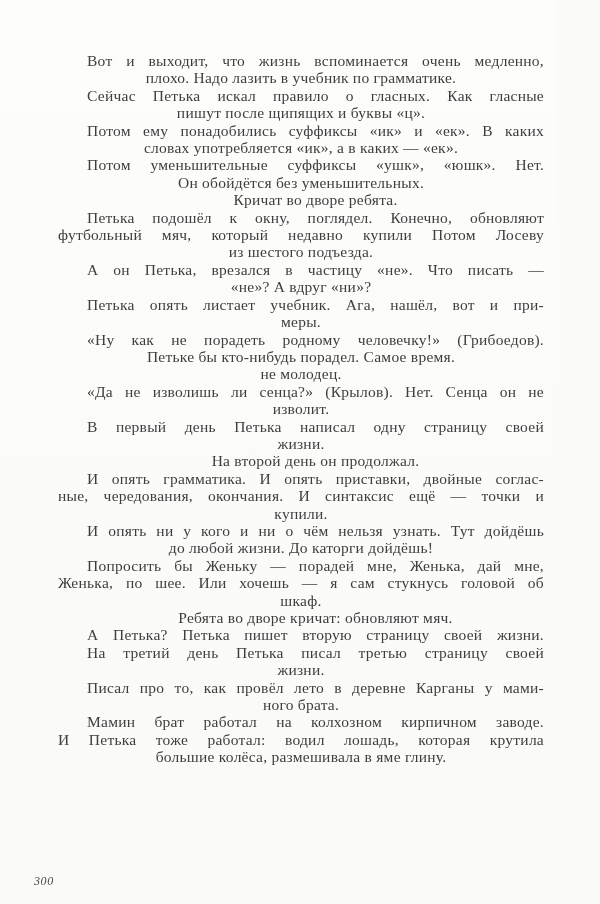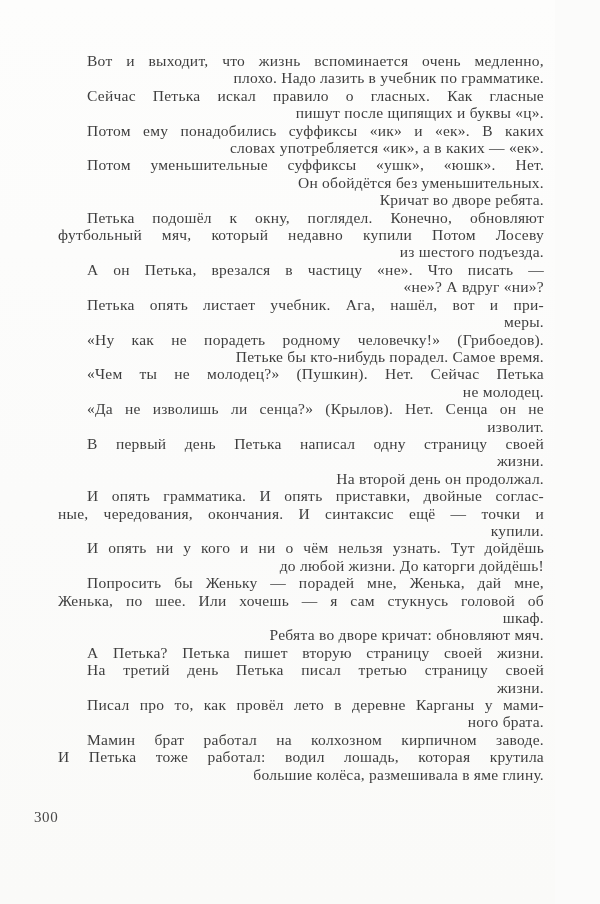--- a/index.html
+++ b/index.html
@@ -22,37 +22,38 @@
     top: 52px;
     width: 486px;
     font-size: 15.5px;
     line-height: 17.4px;
     letter-spacing: 0.25px;
     text-rendering: optimizeLegibility;
   }
   .para { margin: 0; }
   .para.gap { }
   .line {
-    text-align: right;
+    text-align: center;
     white-space: normal;
     hyphens: none;
   }
   .line.first { padding-left: 29px; }
   .line.just {
     text-align: justify;
     text-align-last: justify;
     -moz-text-align-last: justify;
   }
   .page-number {
     position: absolute;
     left: 34px;
-    top: 809px;
-    font-size: 15px;
+    top: 874px;
+    font-size: 12px;
     letter-spacing: 0.6px;
     color: #474747;
+    font-style: italic;
   }
 </style>
 </head>
 <body>
 
 <div class="page">
   <div class="text-block">
       <div class="para">
         <div class="line first just">Вот и выходит, что жизнь вспоминается очень медленно,</div>
         <div class="line">плохо. Надо лазить в учебник по грамматике.</div>
@@ -83,21 +84,20 @@
       </div>
       <div class="para">
         <div class="line first just">Петька опять листает учебник. Ага, нашёл, вот и при-</div>
         <div class="line">меры.</div>
       </div>
       <div class="para">
         <div class="line first just">«Ну как не порадеть родному человечку!» (Грибоедов).</div>
         <div class="line">Петьке бы кто-нибудь порадел. Самое время.</div>
       </div>
       <div class="para">
-        <div class="line first just">«Чем ты не молодец?» (Пушкин). Нет. Сейчас Петька</div>
         <div class="line">не молодец.</div>
       </div>
       <div class="para">
         <div class="line first just">«Да не изволишь ли сенца?» (Крылов). Нет. Сенца он не</div>
         <div class="line">изволит.</div>
       </div>
       <div class="para">
         <div class="line first just">В первый день Петька написал одну страницу своей</div>
         <div class="line">жизни.</div>
       </div>

